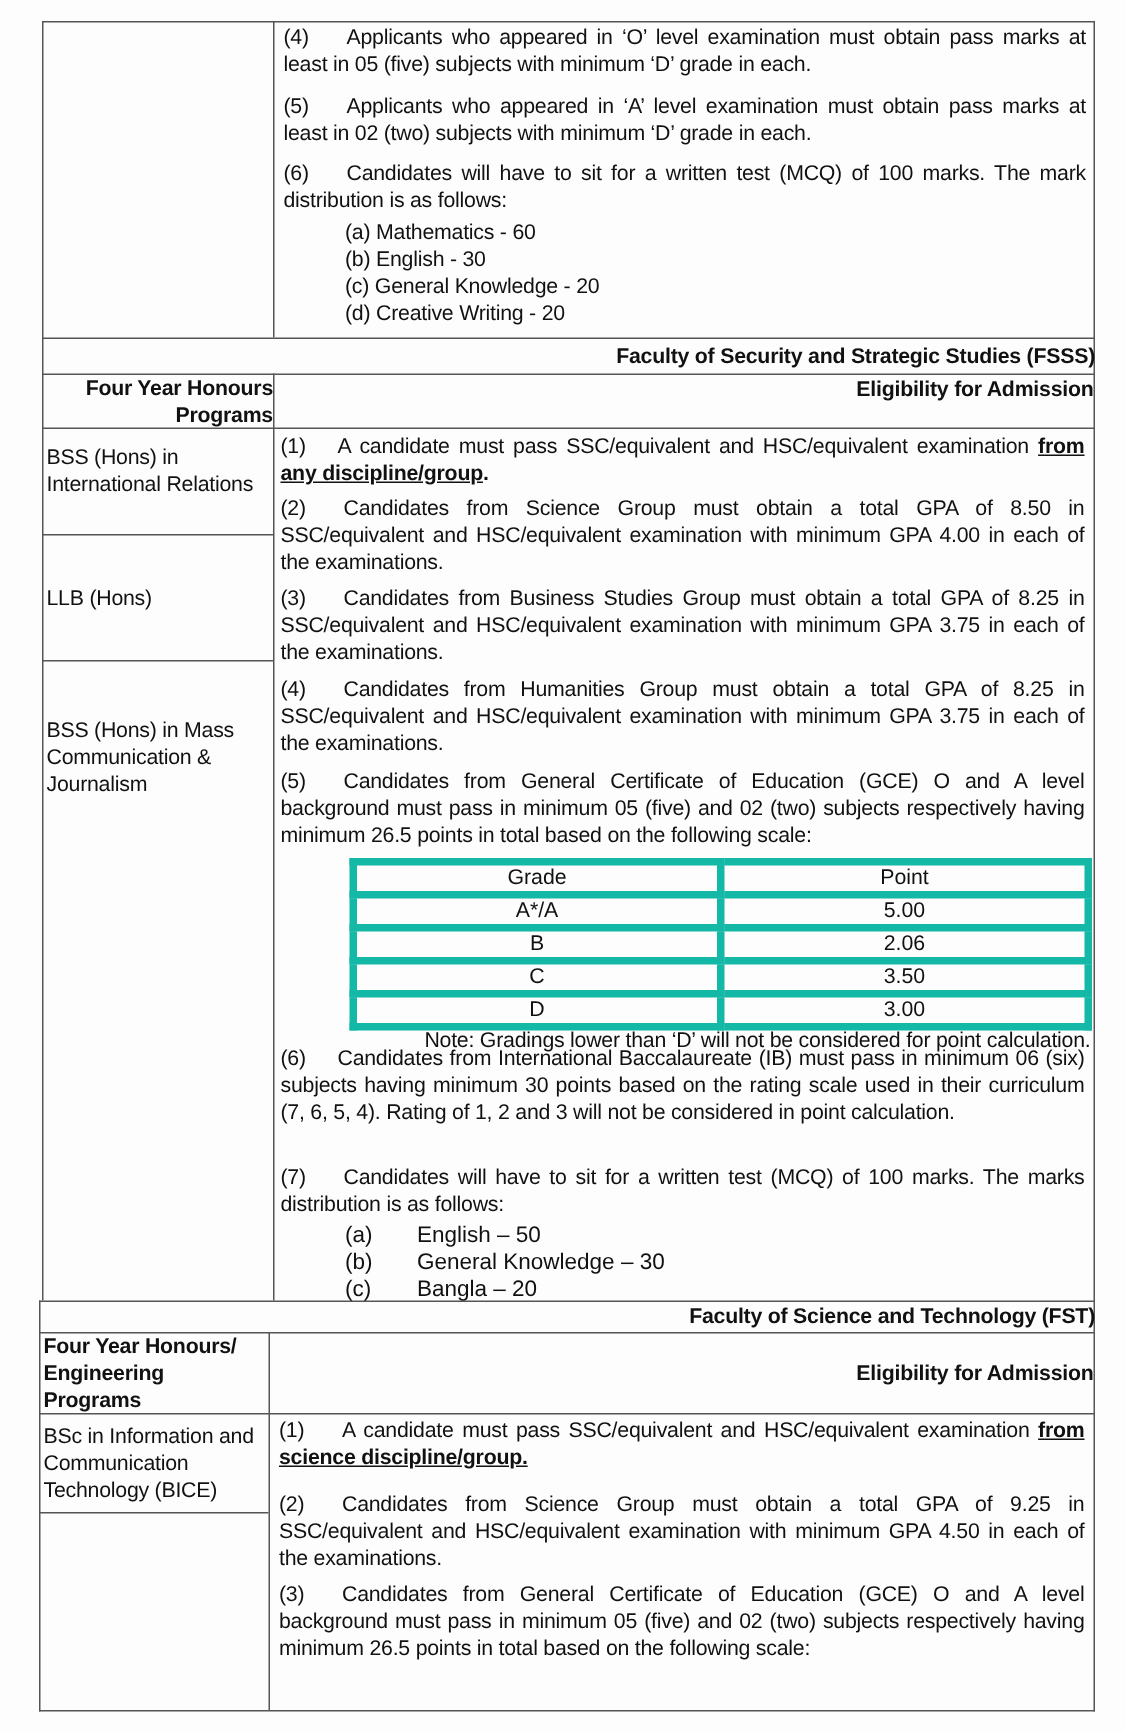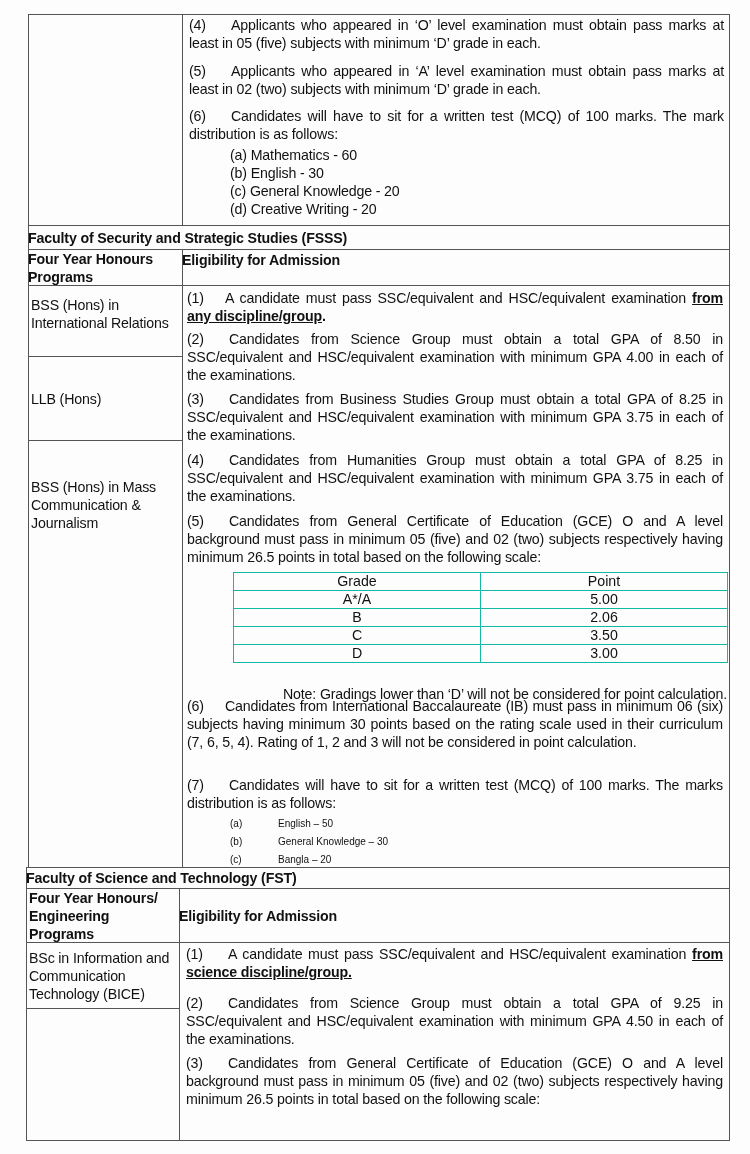--- a/index.html
+++ b/index.html
@@ -7,25 +7,25 @@
            font-family: "Liberation Sans", sans-serif; color: #111; }
     .page { position: absolute; left: 0; top: 0; width: 750px; height: 1154px; }
     .abs { position: absolute; }
     .line-h { position: absolute; height: 1px; background: #555; }
     .line-v { position: absolute; width: 1px; background: #555; }
     .txt { font-size: 14.2px; line-height: 18px; letter-spacing: -0.15px; }
     .para { position: absolute; text-align: justify; text-align-last: left; }
     .para .num { display: inline-block; width: 42px; }
     .bold { font-weight: bold; }
     .ul { text-decoration: underline; font-weight: bold; }
-    .center { text-align: left; }
-    .sub { position: absolute; font-size: 10px; line-height: 18px; }
+    .center { text-align: right; }
+    .sub { position: absolute; font-size: 15px; line-height: 18px; }
     .sub .lab { display: inline-block; width: 48px; }
     table.grade { position: absolute; border-collapse: collapse; left: 233px; top: 572px; width: 495px; }
-    table.grade td { border: 1px solid #14b8a6; height: 17px; padding: 0; font-size: 14.2px; line-height: 17px; text-align: center; width: 50%; }
+    table.grade td { border: 5px solid #14b8a6; height: 17px; padding: 0; font-size: 14.2px; line-height: 17px; text-align: center; width: 50%; }
   </style>
 </head>
 <body>
 
 <div class="page">
 
   <div class="line-h" style="left:28px; top:14px; width:702px;"></div>
   <div class="line-v" style="left:28px; top:14px; height:853px;"></div>
   <div class="line-v" style="left:26px; top:867px; height:274px;"></div>
   <div class="line-v" style="left:729px; top:14px; height:1127px;"></div>

